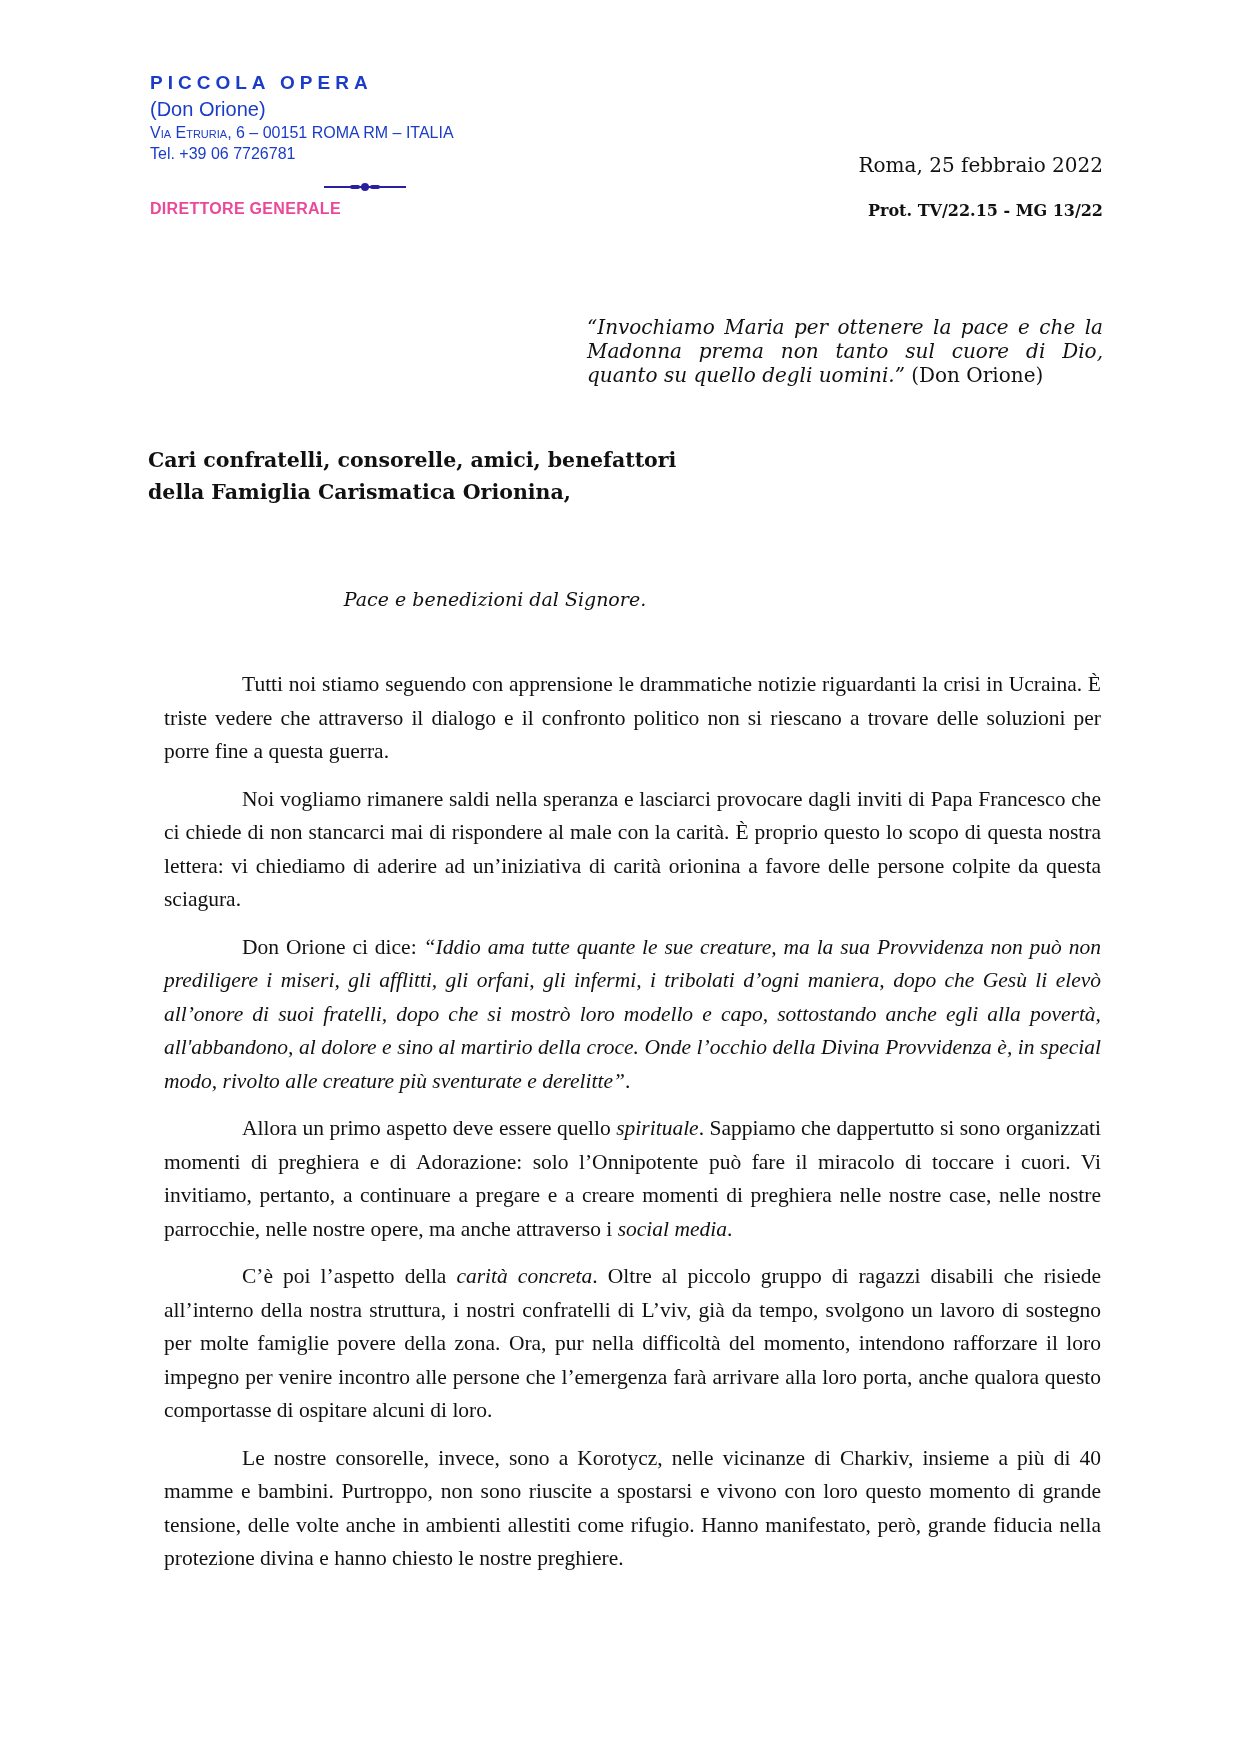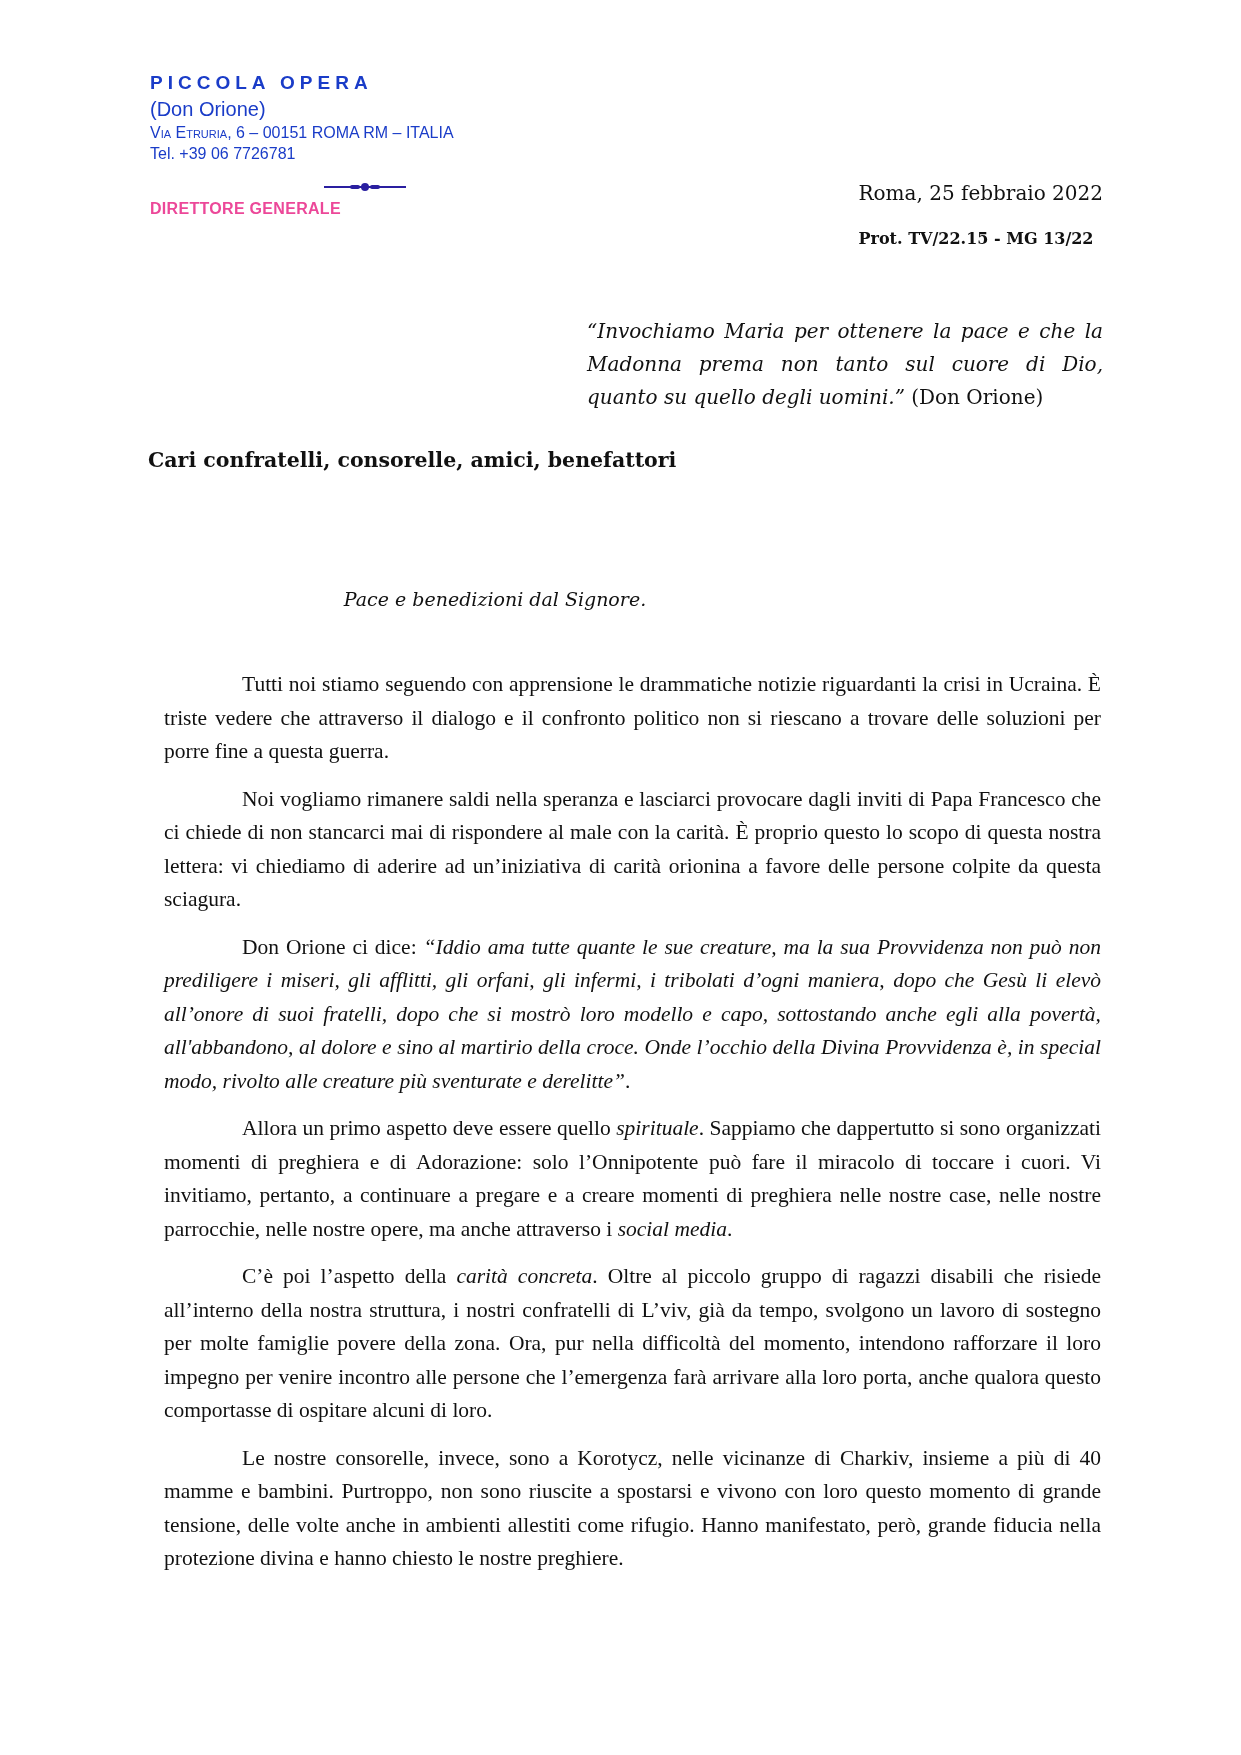--- a/index.html
+++ b/index.html
@@ -11,25 +11,25 @@
   .lh-addr { font-size: 16px; line-height: 21px; color: #1a3cc8; font-variant: small-caps; }
   .lh-tel { font-size: 16px; line-height: 21px; color: #1a3cc8; }
   .lh-ornament { margin: 18px auto 8px auto; width: 82px; height: 10px; position: relative; }
   .lh-ornament .line { position: absolute; left: 0; right: 0; top: 4px; height: 2px; background: #2a1fa0; }
   .lh-ornament .dot { position: absolute; left: 37px; top: 1px; width: 8px; height: 8px; border-radius: 50%; background: #2a1fa0; }
   .lh-ornament .knob-l, .lh-ornament .knob-r { position: absolute; top: 3px; width: 10px; height: 4px; background: #2a1fa0; border-radius: 2px; }
   .lh-ornament .knob-l { left: 26px; }
   .lh-ornament .knob-r { left: 46px; }
   .lh-role { font-weight: bold; font-size: 16px; color: #ec4899; letter-spacing: 0.3px; }
 
-  .meta { position: absolute; right: 138px; top: 180px; }
+  .meta { position: absolute; right: 138px; top: 152px; text-align: right; }
   .meta-date { font-size: 20px; line-height: 26px; font-family: "DejaVu Serif", serif; }
   .meta-prot { font-size: 16px; line-height: 26px; font-weight: bold; margin-top: 20px; }
 
-  .epigraph { position: absolute; left: 587px; top: 315px; width: 516px; font-size: 20px; line-height: 33px; text-align: justify; font-family: "DejaVu Serif", serif; }
+  .epigraph { position: absolute; left: 587px; top: 315px; width: 516px; font-size: 20px; line-height: 24px; text-align: justify; font-family: "DejaVu Serif", serif; }
   .epigraph .q { font-style: italic; }
 
   .salutation { position: absolute; left: 148px; top: 444px; font-weight: bold; font-size: 20.5px; line-height: 32px; font-family: "DejaVu Serif", serif; }
 
   .greeting { position: absolute; left: 0; width: 990px; top: 588px; text-align: center; font-style: italic; font-size: 19px; font-family: "DejaVu Serif", serif; }
 
   .body { position: absolute; left: 148px; top: 668px; width: 953px; font-family: "Liberation Serif", "DejaVu Serif", serif; font-size: 21.5px; line-height: 33.5px; text-align: justify; }
   .body p { margin: 0 0 14px 16px; text-indent: 78px; }
   .body em { font-style: italic; }
 </style>
@@ -55,20 +55,21 @@
   <div class="meta-prot">Prot. TV/22.15 - MG 13/22</div>
 </div>
 
 <div class="epigraph">
   <span class="q">“Invochiamo Maria per ottenere la pace e che la Madonna prema non tanto sul cuore di Dio, quanto su quello degli uomini.”</span>
   <span>(Don Orione)</span>
 </div>
 
 <div class="salutation">
   <div>Cari confratelli, consorelle, amici, benefattori</div>
+  <div>della Famiglia Carismatica Orionina,</div>
 </div>
 
 <div class="greeting">Pace e benedizioni dal Signore.</div>
 
 <div class="body">
   <p>Tutti noi stiamo seguendo con apprensione le drammatiche notizie riguardanti la crisi in Ucraina. È triste vedere che attraverso il dialogo e il confronto politico non si riescano a trovare delle soluzioni per porre fine a questa guerra.</p>
   <p>Noi vogliamo rimanere saldi nella speranza e lasciarci provocare dagli inviti di Papa Francesco che ci chiede di non stancarci mai di rispondere al male con la carità. È proprio questo lo scopo di questa nostra lettera: vi chiediamo di aderire ad un’iniziativa di carità orionina a favore delle persone colpite da questa sciagura.</p>
   <p><span>Don Orione ci dice: </span><em>“Iddio ama tutte quante le sue creature, ma la sua Provvidenza non può non prediligere i miseri, gli afflitti, gli orfani, gli infermi, i tribolati d’ogni maniera, dopo che Gesù li elevò all’onore di suoi fratelli, dopo che si mostrò loro modello e capo, sottostando anche egli alla povertà, all'abbandono, al dolore e sino al martirio della croce. Onde l’occhio della Divina Provvidenza è, in special modo, rivolto alle creature più sventurate e derelitte”</em><span>.</span></p>
   <p><span>Allora un primo aspetto deve essere quello </span><em>spirituale</em><span>. Sappiamo che dappertutto si sono organizzati momenti di preghiera e di Adorazione: solo l’Onnipotente può fare il miracolo di toccare i cuori. Vi invitiamo, pertanto, a continuare a pregare e a creare momenti di preghiera nelle nostre case, nelle nostre parrocchie, nelle nostre opere, ma anche attraverso i </span><em>social media</em><span>.</span></p>
   <p><span>C’è poi l’aspetto della </span><em>carità concreta</em><span>. Oltre al piccolo gruppo di ragazzi disabili che risiede all’interno della nostra struttura, i nostri confratelli di L’viv, già da tempo, svolgono un lavoro di sostegno per molte famiglie povere della zona. Ora, pur nella difficoltà del momento, intendono rafforzare il loro impegno per venire incontro alle persone che l’emergenza farà arrivare alla loro porta, anche qualora questo comportasse di ospitare alcuni di loro.</span></p>

